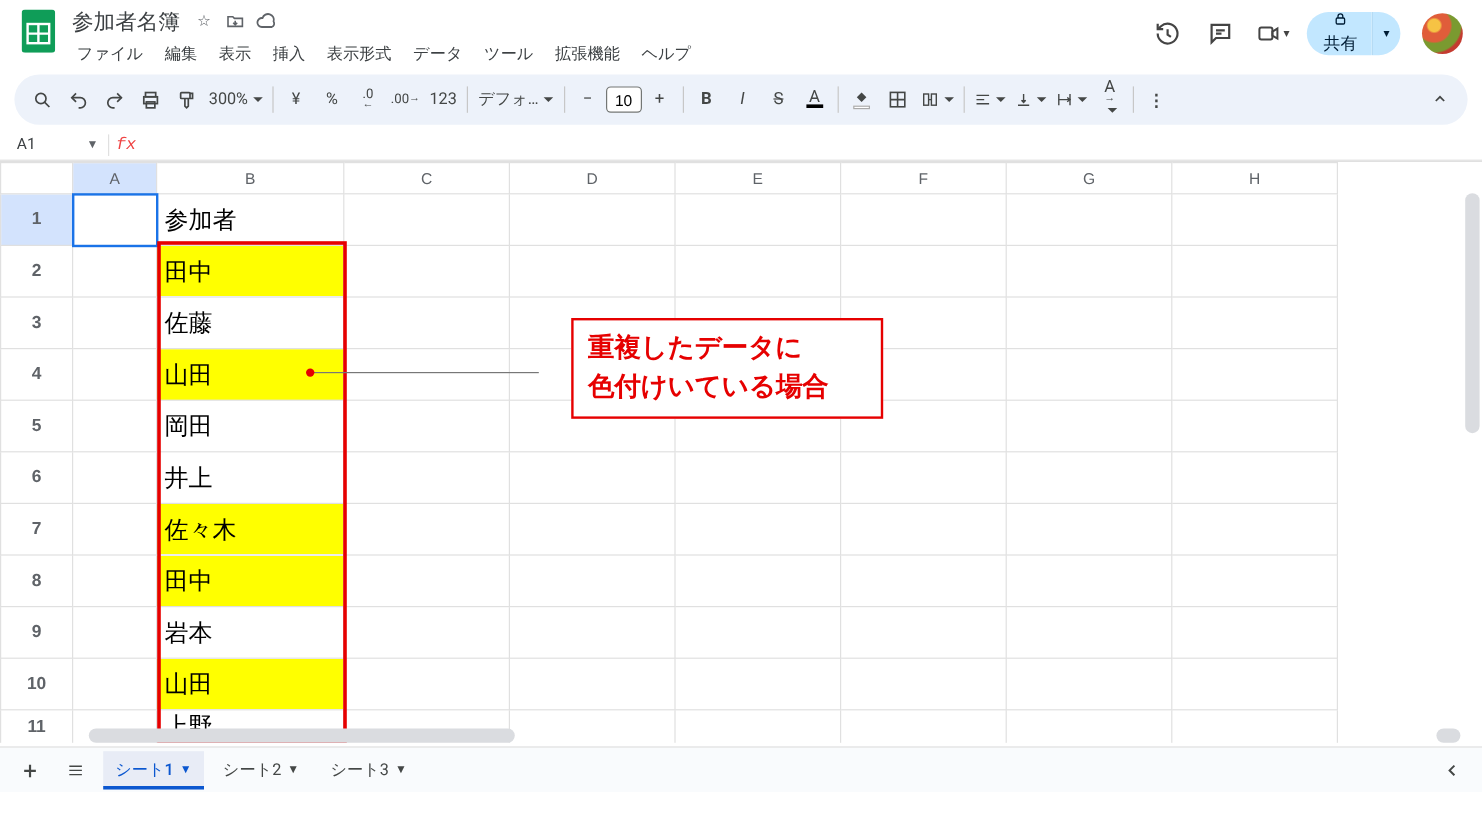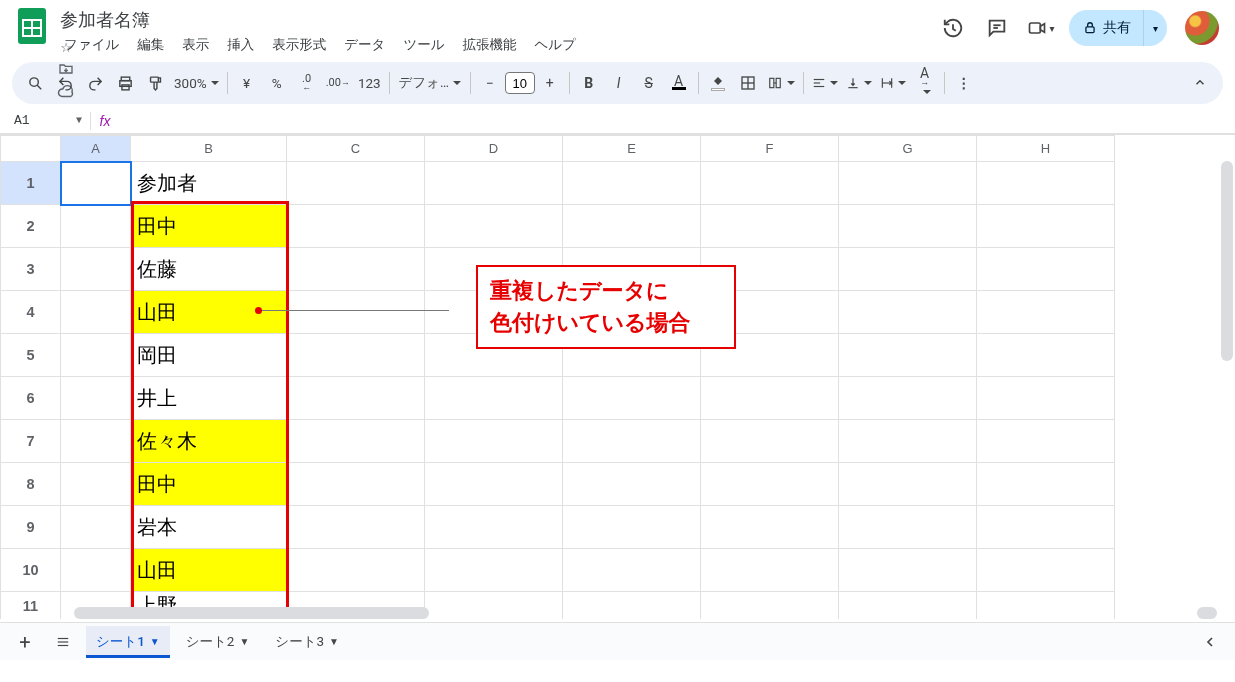--- a/index.html
+++ b/index.html
@@ -3,49 +3,49 @@
 <meta charset="utf-8">
 <style>
 * { box-sizing: border-box; margin: 0; padding: 0; }
 body { font-family: "Google Sans", Roboto, Arial, sans-serif; font-size: 13px; color: #3c4043; background: #fff; width:1235px; height:682px; overflow:hidden; position:relative; }
 
 
 .titlebar { display:flex; align-items:flex-start; padding: 6px 12px 0 12px; height:58px; }
 .app-icon { width:40px; height:40px; display:flex; align-items:center; justify-content:center; margin-right:4px; }
 .app-icon svg { width:28px; height:36px; }
 .title-block { flex:1; display:flex; flex-direction:column; }
-.title-row { display:flex; gap:6px; height:24px;flex-direction:column; }
+.title-row { display:flex; align-items:center; gap:6px; height:24px; }
 .doc-title { font-size:18px; color:#3c4043; padding:2px 4px; outline:none; }
 .star-icon,.move-icon,.cloud-icon { width:20px; height:20px; display:flex; align-items:center; justify-content:center; color:#5f6368; cursor:pointer; }
 .menu-row { display:flex; gap:2px; margin-top:2px; }
 .menu-item { font-size:13.5px; padding:4px 8px; color:#3c4043; cursor:pointer; border-radius:4px; }
 .title-actions { display:flex; align-items:center; gap:12px; margin-top:4px; margin-right:4px; }
 .ta-btn { width:32px; height:32px; display:flex; align-items:center; justify-content:center; border-radius:16px; color:#444; cursor:pointer; }
-.share-btn { height:36px; background:#c2e7ff; border-radius:20px 0 0 20px; padding:0 12px 0 14px; display:flex; align-items:center; gap:6px; color:#001d35; font-size:14px; font-weight:500; cursor:pointer; }
+.share-btn { height:36px; background:#c2e7ff; border-radius:20px 0 0 20px; padding:0 12px 0 14px; display:flex; align-items:center; gap:6px; color:#001d35; font-size:14px; font-weight:500; cursor:pointer;flex-direction:column; }
 .share-dd { height:36px; width:24px; background:#c2e7ff; border-left:1px solid #a8d3ef; border-radius:0 20px 20px 0; display:flex; align-items:center; justify-content:center; cursor:pointer; }
 .avatar { width:34px; height:34px; border-radius:50%; background:radial-gradient(circle at 30% 30%, #f6c344 0 15%, #e05d3a 20% 40%, #7a9a30 45% 65%, #c43b30 70% 100%); margin-left:6px; cursor:pointer; }
 
 
 .toolbar-wrap { padding: 4px 12px; }
 .toolbar { background:#edf2fa; border-radius:24px; height:42px; display:flex; align-items:center; padding:0 8px; gap:0; width:100%; }
 .tb-btn { height:30px; min-width:30px; padding:0 4px; display:flex; align-items:center; justify-content:center; color:#444746; border-radius:4px; cursor:pointer; font-size:14px; }
 .tb-sep { width:1px; height:22px; background:#c7c7c7; margin:0 4px; }
 .tb-text { font-size:13.5px; color:#444746; }
 .tb-dd::after { content:""; border:4px solid transparent; border-top-color:#444746; margin-left:4px; margin-top:4px; }
 .fontsize-box { display:flex; align-items:center; }
 .fontsize-box .fs-input { width:30px; height:22px; border:1px solid #747775; border-radius:4px; text-align:center; font-size:13px; background:#fff; }
 .toolbar .spacer { flex:1; }
 .collapse-btn { width:30px; height:30px; display:flex; align-items:center; justify-content:center; cursor:pointer; color:#444746; margin-left:6px; }
 
 
 .fx-row { display:flex; align-items:center; height:26px; border-bottom:1px solid #e0e0e0; padding-left:4px; }
-.name-box { width:86px; font-size:13px; color:#3c4043; padding-left:10px; display:flex; align-items:center; justify-content:space-between;font-family:Liberation Mono, monospace; }
+.name-box { width:86px; font-size:13px; color:#3c4043; padding-left:10px; display:flex; align-items:center; justify-content:space-between; }
 .name-box .nb-dd { color:#5f6368; font-size:10px; margin-right:8px; }
 .fx-sep { width:1px; height:18px; background:#e0e0e0; }
-.fx-icon { width:28px; text-align:center; font-style:italic; color:#a21caf; font-size:14px; font-family: Liberation Sans, sans-serif; }
+.fx-icon { width:28px; text-align:center; font-style:italic; color:#ef4444; font-size:14px; font-family: Liberation Mono, monospace; }
 .fx-input { flex:1; border:none; outline:none; font-size:13px; padding:4px; background:transparent; }
 
 
 .grid-wrap { position:relative; height:488px; overflow:hidden; border-top:1px solid #e0e0e0; }
 .grid-inner { width:1220px; }
 table.sheet { border-collapse:collapse; table-layout:fixed; }
 .sheet th, .sheet td { border:1px solid #e0e0e0; font-size:20px; font-family:Arial, sans-serif; color:#000; height:43px; padding:0 6px; white-space:nowrap; overflow:hidden; }
 .sheet thead th { background:#fff; font-weight:normal; color:#5f6368; height:26px; font-size:13px; text-align:center; }
 .sheet .rowhdr { width:60px; text-align:center; background:#fff; color:#5f6368; font-size:14.5px; }
 .colA { width:70px; } .colB{width:156px;} .colC, .colD, .colE, .colF, .colG, .colH { width:138px; }

